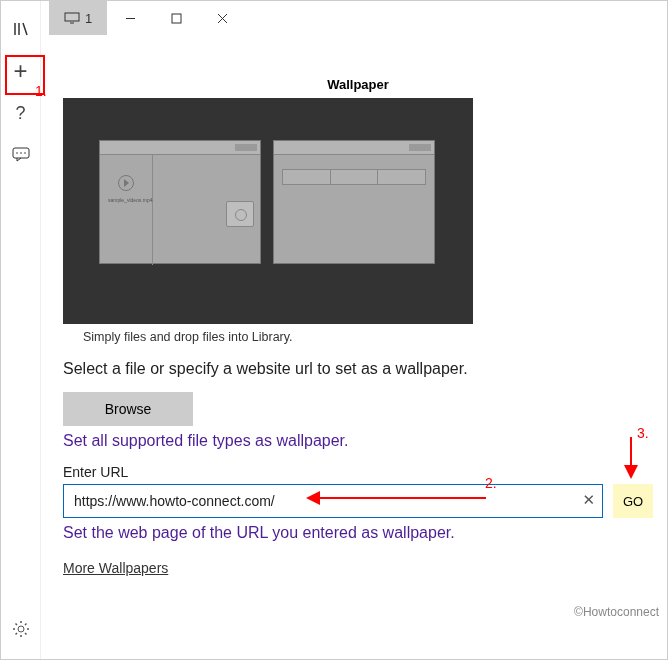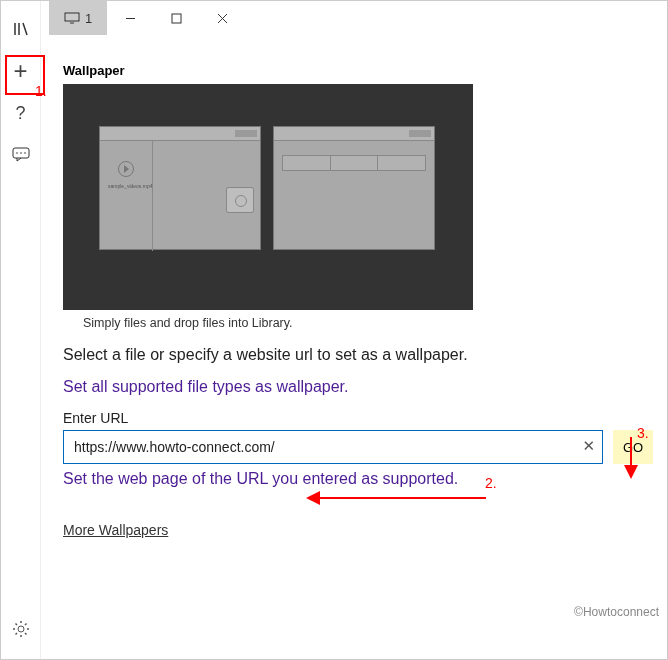--- a/index.html
+++ b/index.html
@@ -38,21 +38,21 @@
   .caption { font-size:12.5px; color:#333; margin:4px 0 16px 20px;}
   .instruct { font-size:16px; color:#222; margin-bottom:14px;}
   .label { font-size:14px; color:#222; margin-bottom:4px;}
   .browse-btn { width:130px; height:34px; background:#ccc; border:none; font-size:14px; cursor:pointer; margin-bottom:6px;}
   .hint { font-size:16px; color:#4c1d95; margin-bottom:14px;}
   .url-row { display:flex; align-items:stretch; gap:10px; margin-bottom:6px;}
   .url-wrap { flex:0 0 540px; position:relative; }
   .url-input { width:100%; height:34px; border:1.5px solid #0067c0; padding:0 50px 0 10px; font-size:14px; color:#222; outline:none;}
   .clear-x { position:absolute; right:8px; top:7px; font-size:15px; color:#555; cursor:pointer;}
   .go-btn { width:44px; height:34px; background:#fef9c3; border:none; font-size:13px; cursor:pointer;}
-  .more-link { font-size:14px; color:#333; text-decoration:underline; display:inline-block; margin-top:20px; cursor:pointer;}
+  .more-link { font-size:14px; color:#333; text-decoration:underline; display:inline-block; margin-top:4px; cursor:pointer;}
   .watermark { position:absolute; right:8px; bottom:40px; font-size:12px; color:#888;}
   .arrow { position:absolute; }
   .arrow-head-left { border-right:14px solid red; border-top:7px solid transparent; border-bottom:7px solid transparent;}
   .arrow-head-down { border-top:14px solid red; border-left:7px solid transparent; border-right:7px solid transparent;}
 </style>
 </head>
 <body>
 
 <div class="titlebar">
   <div class="title-spacer"></div>
@@ -116,21 +116,21 @@
           <line x1="3.5" y1="3.5" x2="5" y2="5"></line>
           <line x1="13" y1="13" x2="14.5" y2="14.5"></line>
           <line x1="3.5" y1="14.5" x2="5" y2="13"></line>
           <line x1="13" y1="5" x2="14.5" y2="3.5"></line>
         </g>
       </svg>
   </div>
 </div>
 
 <div class="content">
-  <div class="sect-title" style="margin-top:22px;">Wallpaper</div>
+  <div class="sect-title" style="margin-top:36px;text-align:center;">Wallpaper</div>
 
   <div class="preview">
     <div class="pv-win a">
       <div class="pv-tb"></div>
       <div class="pv-a-body">
         <div class="vline"></div>
         <div class="play"></div>
         <div class="txt">sample_videos.mp4</div>
         <div class="thumb"></div>
       </div>
@@ -143,31 +143,32 @@
             <div class="cell"></div>
             <div class="cell"></div>
           </div>
       </div>
     </div>
   </div>
   <div class="caption">Simply files and drop files into Library.</div>
 
   <div class="instruct">Select a file or specify a website url to set as a wallpaper.</div>
 
+  <button class="browse-btn">Browse</button>
   <div class="hint">Set all supported file types as wallpaper.</div>
 
   <div class="label">Enter URL</div>
   <div class="url-row">
     <div class="url-wrap">
       <input class="url-input" type="text" value="https://www.howto-connect.com/" style="">
       <span class="clear-x">✕</span>
     </div>
     <button class="go-btn">GO</button>
   </div>
-  <div class="hint">Set the web page of the URL you entered as supported.</div>
+  <div class="hint">Set the web page of the URL you entered as wallpaper.</div>
 
   <a class="more-link">More Wallpapers</a>
 </div>
 
 <div class="hl-box" style="left:4px; top:54px; width:40px; height:40px;"></div>
 <div class="hl-num" style="left:34px; top:82px;">1.</div>
 
 <div class="arrow" style="left:305px; top:487px;">
   <svg width="190" height="20">
       <line x1="14" y1="10" x2="180" y2="10" stroke="red" stroke-width="2"></line>

